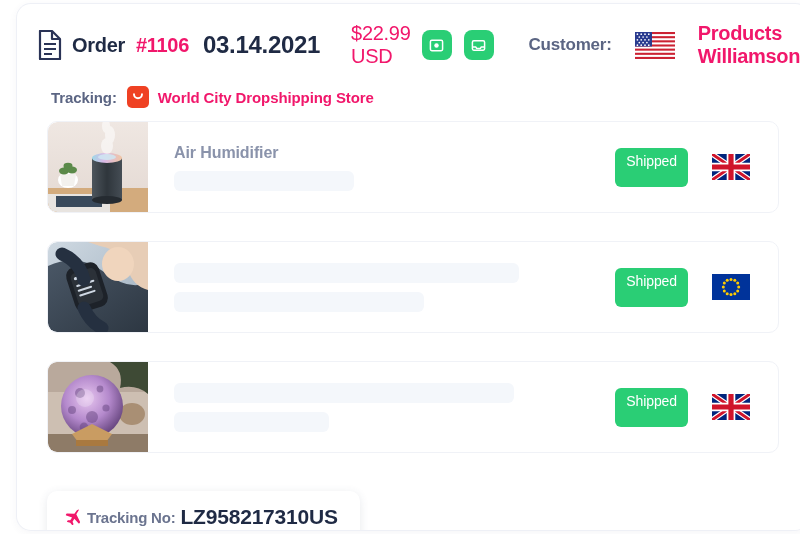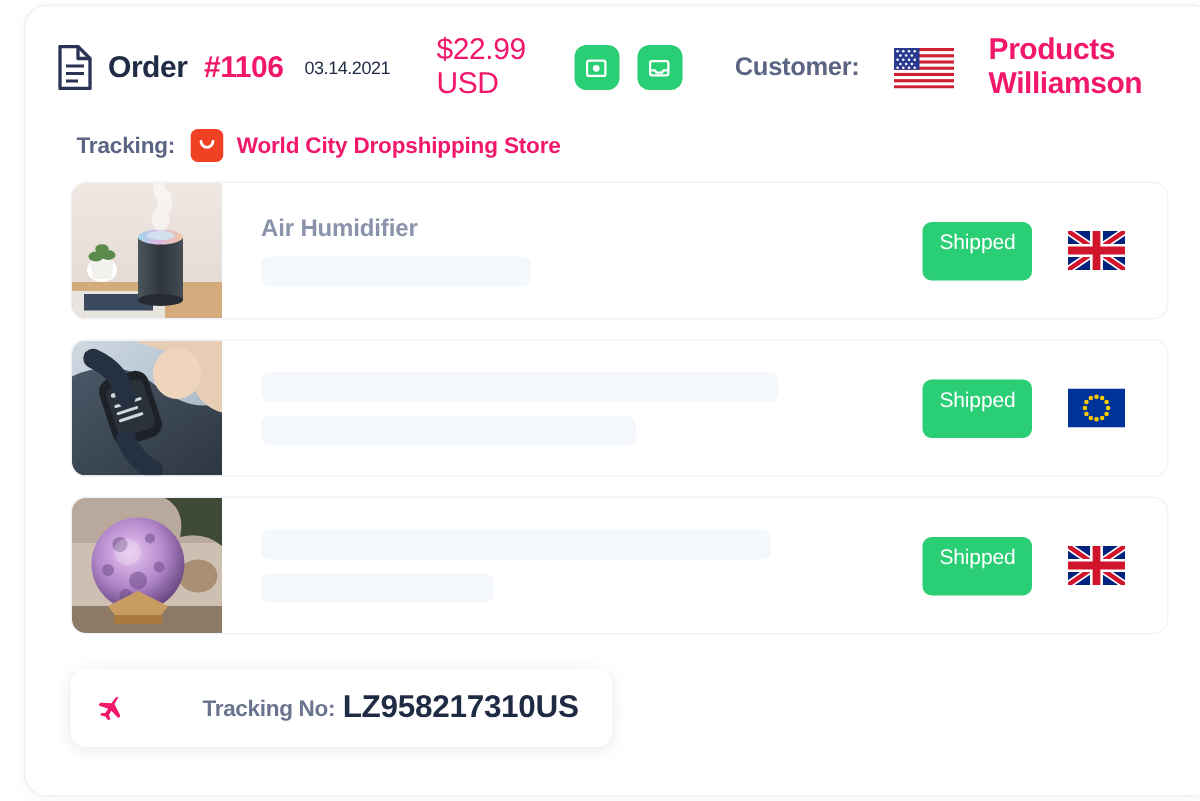--- a/index.html
+++ b/index.html
@@ -40,22 +40,22 @@
     letter-spacing: -0.3px;
   }
   .order-num {
     font-size: 20px;
     font-weight: bold;
     color: #f1176b;
     letter-spacing: -0.3px;
     margin-left: 2px;
   }
   .order-date {
-    font-size: 12px;
-    font-weight: normal;
+    font-size: 24px;
+    font-weight: bold;
     color: #1f2a44;
     letter-spacing: -0.3px;
     margin-left: 5px;
   }
   .order-amount {
     font-size: 20px;
     font-weight: normal;
     color: #f1176b;
     letter-spacing: -0.3px;
     margin-left: 22px;
@@ -124,21 +124,21 @@
   
   .products { margin-top: 11px; padding: 0 30px; }
   .product-row {
     position: relative;
     display: flex;
     align-items: center;
     height: 92px;
     background: #ffffff;
     border: 1px solid #f0f2f7;
     border-radius: 10px;
-    margin-bottom: 13px;
+    margin-bottom: 28px;
     overflow: hidden;
   }
   .thumb {
     width: 100px;
     height: 90px;
     flex: 0 0 auto;
     border-top-left-radius: 9px;
     border-bottom-left-radius: 9px;
     overflow: hidden;
     position: relative;
@@ -198,21 +198,20 @@
     background: #ffffff;
     border-radius: 10px;
     box-shadow: 0 2px 10px rgba(60,72,110,0.12);
   }
   .plane-icon { width: 16px; height: 16px; flex: 0 0 auto; margin-right: 6px; }
   .tracking-label {
     font-size: 15px;
     font-weight: bold;
     color: #6b748f;
     letter-spacing: -0.2px;
-    margin-left: 48px;
   }
   .tracking-value {
     font-size: 21px;
     font-weight: bold;
     color: #1f2a44;
     letter-spacing: -0.2px;
     margin-left: 5px;
   }
   .order-all-btn {
     background: #f1176b;

